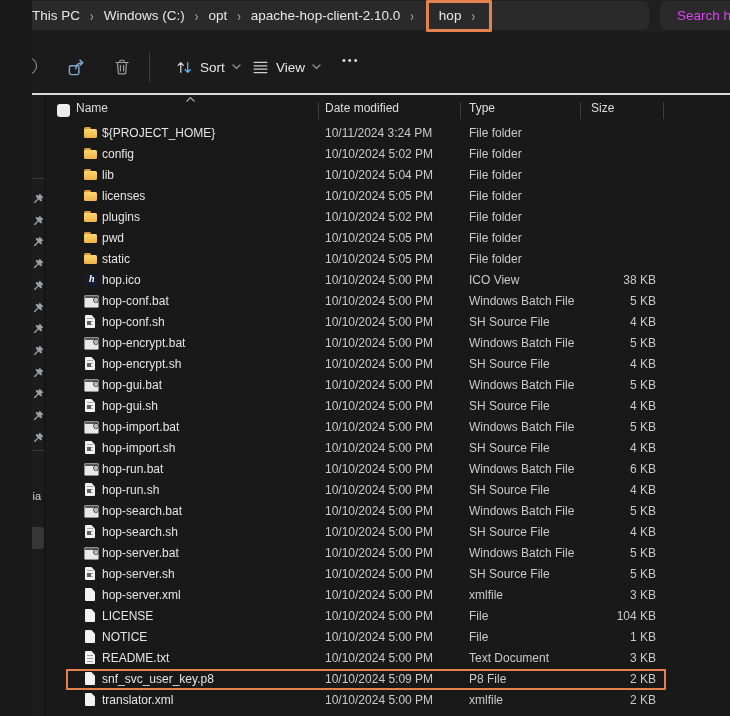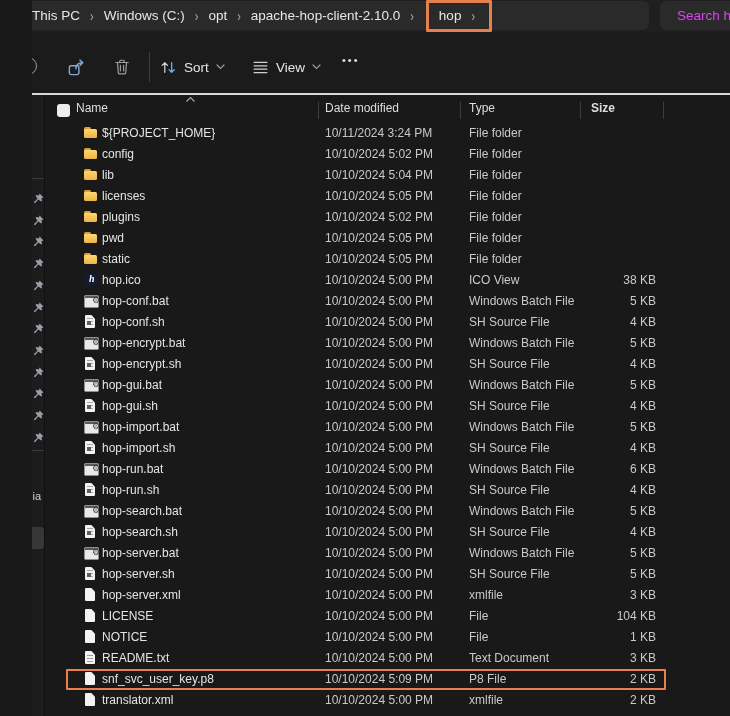--- a/index.html
+++ b/index.html
@@ -40,21 +40,21 @@
   .side-selected{position:absolute;left:0;width:12px;height:22px;background:#373737;border-radius:0 3px 3px 0;}
 
   .list-pane{position:absolute;left:14px;top:0;width:716px;height:442px;background:var(--bg-list);}
   .grid{display:grid;grid-template-columns:273px 142px 120px 83px 1fr;}
 
   .list-header{position:relative;height:26px;padding-top:2px;color:#dedede;font-size:12px;}
   .list-header .hcell{position:relative;line-height:22px;}
   .hc-name{padding-left:30px;}
   .hc-date{padding-left:6px;}
   .hc-type{padding-left:8px;}
-  .hc-size{padding-left:10px;font-weight:bold;}
+  .hc-size{padding-left:10px;}
   .hdr-checkbox{position:absolute;left:11px;top:7px;width:13px;height:13px;background:#ededed;border-radius:3px;cursor:pointer;}
   .hdr-sep{position:absolute;top:5px;width:1px;height:17px;background:#3d3d3d;}
   .sort-caret{position:absolute;left:139px;top:-1px;}
 
   .rows{position:absolute;left:0;top:28px;width:716px;}
   .row{position:relative;height:21px;font-size:12px;line-height:21px;color:var(--dim);cursor:default;}
   .row .cell-name{position:relative;color:#e4e4e4;padding-left:56px;white-space:nowrap;overflow:hidden;}
   .row .cell-date{padding-left:6px;white-space:nowrap;}
   .row .cell-type{padding-left:8px;white-space:nowrap;}
   .row .cell-size{text-align:right;padding-right:8px;white-space:nowrap;}
@@ -112,21 +112,21 @@
     </div>
 
     <div class="tb-btn" style="left:77px;">
       <svg width="18" height="18" viewBox="0 0 16 16">
         <path d="M2.5 4 h11 M6 4 V2.8 a0.8 0.8 0 0 1 0.8 -0.8 h2.4 a0.8 0.8 0 0 1 0.8 0.8 V4 M4 4 l0.7 9 a1.3 1.3 0 0 0 1.3 1.2 h4 a1.3 1.3 0 0 0 1.3 -1.2 L12 4 M6.6 6.5 v5 M9.4 6.5 v5" fill="none" stroke="#9a9a9a" stroke-width="1.1" stroke-linecap="round"></path>
       </svg>
     </div>
 
     <div class="tb-sep"></div>
 
-    <div class="tb-group" style="left:124px;">
+    <div class="tb-group" style="left:140px;">
       <svg width="17" height="17" viewBox="0 0 16 16">
         <path d="M4.5 12.5 V3.5 M4.5 3.5 L2 6 M4.5 3.5 L7 6" fill="none" stroke="#d0d0d0" stroke-width="1.2" stroke-linecap="round" stroke-linejoin="round"></path>
         <path d="M11 3.5 V12.5 M11 12.5 L8.5 10 M11 12.5 L13.5 10" fill="none" stroke="#4cc2ff" stroke-width="1.2" stroke-linecap="round" stroke-linejoin="round"></path>
       </svg>
       <span>Sort</span>
       <svg width="9" height="6" viewBox="0 0 9 6">
         <path d="M1 1 L4.5 4.5 L8 1" fill="none" stroke="#9a9a9a" stroke-width="1.2" stroke-linecap="round"></path>
       </svg>
     </div>
 

